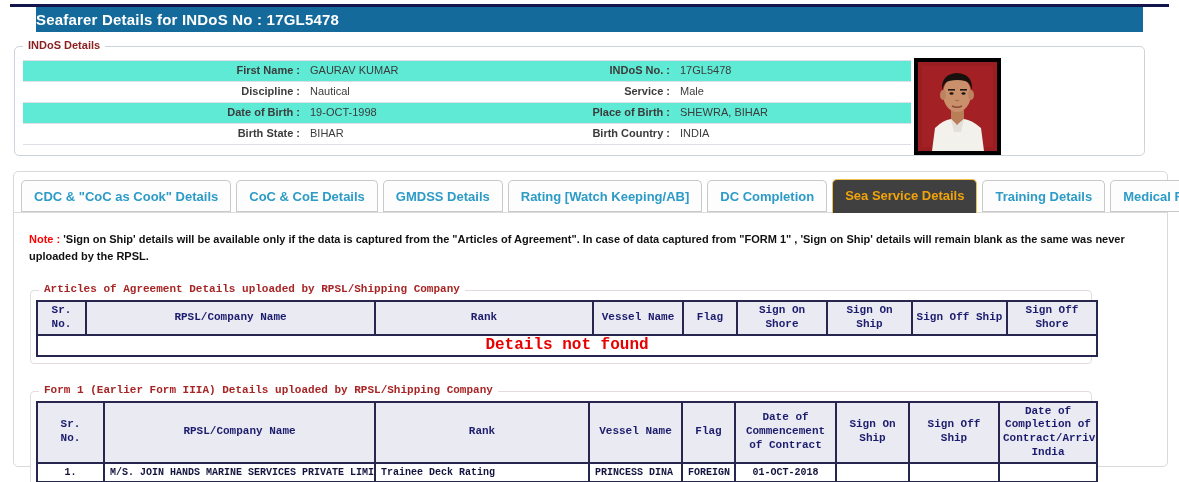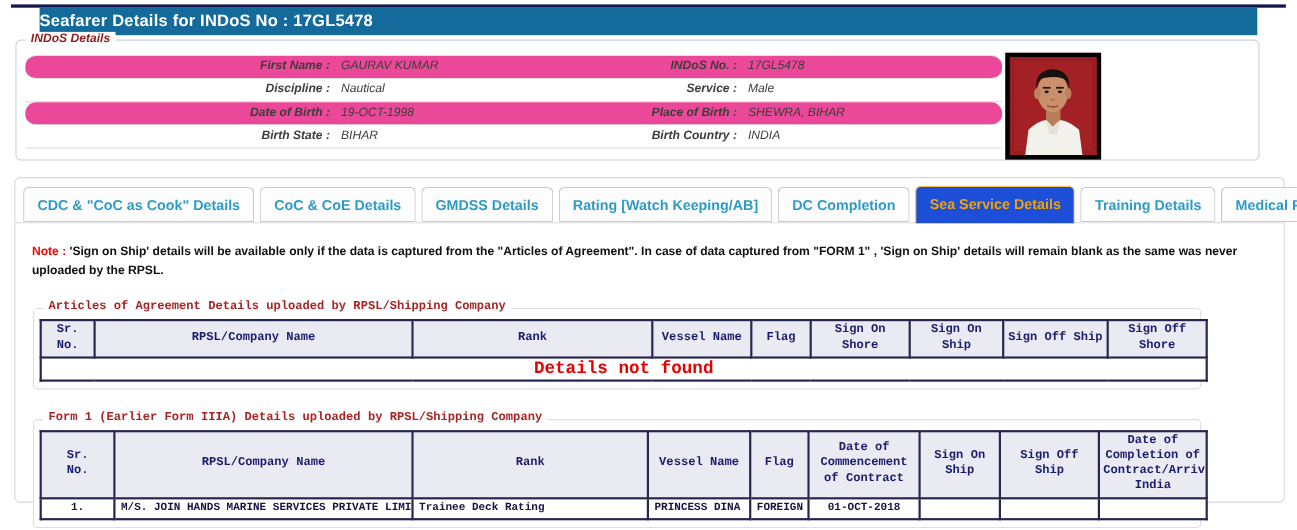--- a/index.html
+++ b/index.html
@@ -15,49 +15,49 @@
     font-size:15px;text-align:left;height:25px;line-height:25px;
     letter-spacing:.2px;
   }
   
   .fieldset{position:relative;border:1px solid #ccd3da;border-radius:5px;background:#fff;}
   .fs-legend{
     position:absolute;top:-8px;left:8px;background:#fff;padding:0 5px;
     color:#8b2020;font-weight:bold;font-size:11px;white-space:nowrap;
   }
   
-  .indos{margin:4px 34px 0 14px;height:108px;font-style:italic;}
+  .indos{margin:14px 34px 0 14px;height:108px;}
   .details-grid{position:absolute;top:13px;left:8px;width:888px;}
   .d-row{
     display:grid;grid-template-columns:277px 263px 107px 1fr;
     height:20px;line-height:19px;font-size:11px;border-bottom:1px solid #dcdfe6;
   }
   .d-row:first-child{border-top:1px solid #dcdfe6;}
-  .d-row.alt{background:#ec4899;border-radius:10px;}
+  .d-row.alt{background:#5eead4;}
   .d-label{font-weight:bold;text-align:right;color:#3c3c3c;}
   .d-value{padding-left:10px;color:#3c3c3c;overflow:hidden;white-space:nowrap;}
   .photo{
     position:absolute;left:899px;top:11px;width:79px;height:89px;
     border:4px solid #000;background:#a32024;
   }
   .photo svg{display:block;}
   
   .panel{
     margin:15px 11px 0 13px;height:296px;border:1px solid #d9d9d9;
     border-radius:5px;box-sizing:border-box;background:#fff;
   }
   .tabstrip{display:flex;gap:5px;padding:7px 0 0 7px;border-bottom:1px solid #dcdcdc;align-items:flex-end;}
   .tab{
     border:1px solid #c9c9c9;border-bottom:none;border-radius:5px 5px 0 0;
     background:#fdfdfd;color:#2d9bc7;font-weight:bold;font-size:13px;
     padding:8px 12px 8px 12px;cursor:pointer;white-space:nowrap;
     box-shadow:inset 0 -1px 0 #c9c9c9;
   }
   .tab.active{
-    color:#f0a30a;border-color:#f3c04f;background:#1d4ed8;box-shadow:none;
+    color:#f0a30a;border-color:#f3c04f;background:#404040;box-shadow:none;
     margin-bottom:-1px;padding-bottom:10px;
   }
   
   .note{margin:18px 15px 0 15px;font-size:11px;font-weight:bold;color:#111;line-height:1.5;}
   .note .red{color:#f00;}
   
   .tbl-fieldset{margin:26px 17px 0 16px;width:1062px;box-sizing:border-box;
     border:1px solid #e4dcdc;border-radius:4px;padding:9px 5px 6px 5px;font-family:Liberation Mono, monospace;}
   .tbl-fieldset .fs-legend{color:#a82525;}
   table.dg{width:1060px;border-collapse:collapse;table-layout:fixed;background:#fff;}

